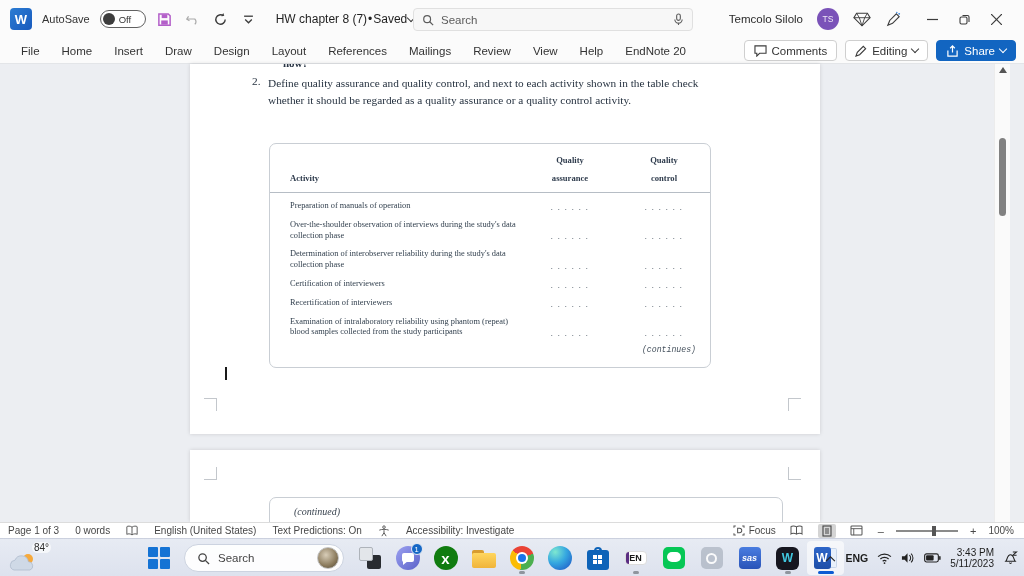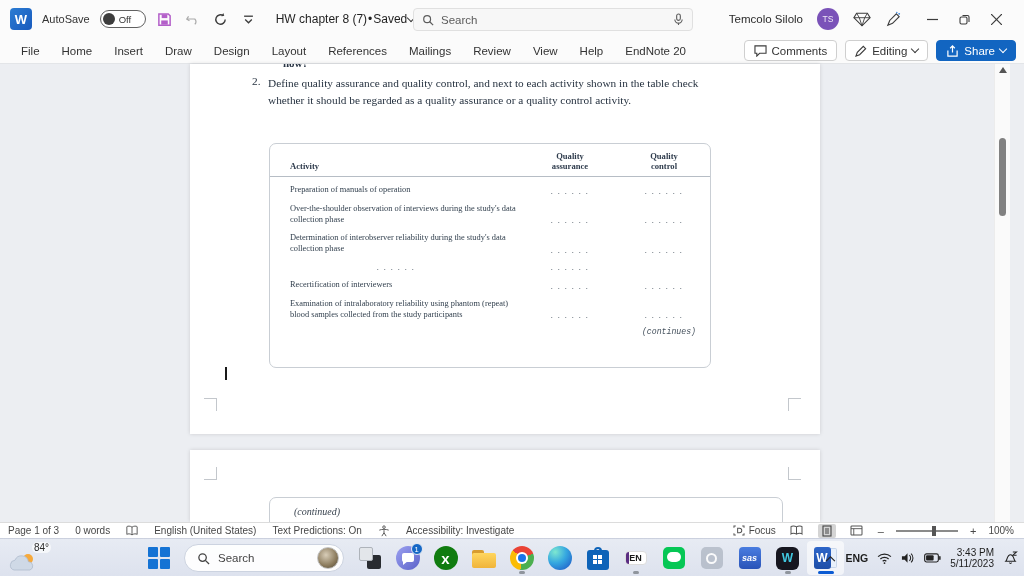--- a/index.html
+++ b/index.html
@@ -38,21 +38,21 @@
   .docarea { position:absolute; left:0; top:64px; width:1024px; height:458px; background:#eceef2; }
   .page { position:absolute; left:190px; width:630px; background:#fff; box-shadow:0 0 4px rgba(0,0,0,0.14); overflow:hidden; }
   .page1 { top:0; height:370px; }
   .page2 { top:386px; height:72px; }
   .serif { font-family:"Liberation Serif","DejaVu Serif",serif; }
   .clipped-text { position:absolute; left:93px; top:-7px; font-size:11px; font-weight:bold; color:#2a3646; }
   .q-number { position:absolute; left:62px; top:11px; font-size:11.3px; color:#263240; }
   .q-text { position:absolute; left:78px; top:11px; width:452px; font-size:11.3px; line-height:16.5px; color:#263240; }
   .qtable { position:absolute; left:79px; top:79px; width:442px; height:225px; border:1px solid #c9ced4; border-radius:7px; background:#fff; overflow:hidden; }
   .thead { display:grid; grid-template-columns:252px 96px 1fr; align-items:end; padding:7px 0 5px; border-bottom:1px solid #b6bdc5; }
-  .th { font-size:8.6px; font-weight:bold; color:#2f3c4d; line-height:10px; }
+  .th { font-size:8.6px; font-weight:bold; color:#2f3c4d; line-height:18px; }
   .th-activity { padding-left:20px; }
   .th-center { text-align:center; white-space:pre-line; }
   .trow { display:grid; grid-template-columns:252px 96px 1fr; align-items:end; margin-top:8px; }
   .tcell-activity { padding-left:20px; padding-right:4px; font-size:8.4px; line-height:10.8px; color:#33414f; }
   .tcell-dots { text-align:center; font-size:8.4px; letter-spacing:1.4px; color:#33414f; white-space:nowrap; }
   .tfoot { text-align:right; padding:7px 14px 0 0; font-style:italic; font-size:8.2px; color:#44505c;font-family:Liberation Mono, monospace; }
   .caret { position:absolute; left:35px; top:303px; width:1.5px; height:13px; background:#1a1a1a; }
   .cmark { position:absolute; width:13px; height:13px; }
   .cm-tl { border-top:1px solid #c3c7cc; border-right:1px solid #c3c7cc; }
   .cm-tr { border-top:1px solid #c3c7cc; border-left:1px solid #c3c7cc; }
@@ -280,20 +280,21 @@
             <div class="tcell-activity">Over-the-shoulder observation of interviews during the study's data collection phase</div>
             <div class="tcell-dots">. . . . . .</div>
             <div class="tcell-dots">. . . . . .</div>
           </div>
           <div class="trow">
             <div class="tcell-activity">Determination of interobserver reliability during the study's data collection phase</div>
             <div class="tcell-dots">. . . . . .</div>
             <div class="tcell-dots">. . . . . .</div>
           </div>
           <div class="trow">
+            <div class="tcell-activity">Certification of interviewers</div>
             <div class="tcell-dots">. . . . . .</div>
             <div class="tcell-dots">. . . . . .</div>
           </div>
           <div class="trow">
             <div class="tcell-activity">Recertification of interviewers</div>
             <div class="tcell-dots">. . . . . .</div>
             <div class="tcell-dots">. . . . . .</div>
           </div>
           <div class="trow">
             <div class="tcell-activity">Examination of intralaboratory reliability using phantom (repeat) blood samples collected from the study participants</div>

